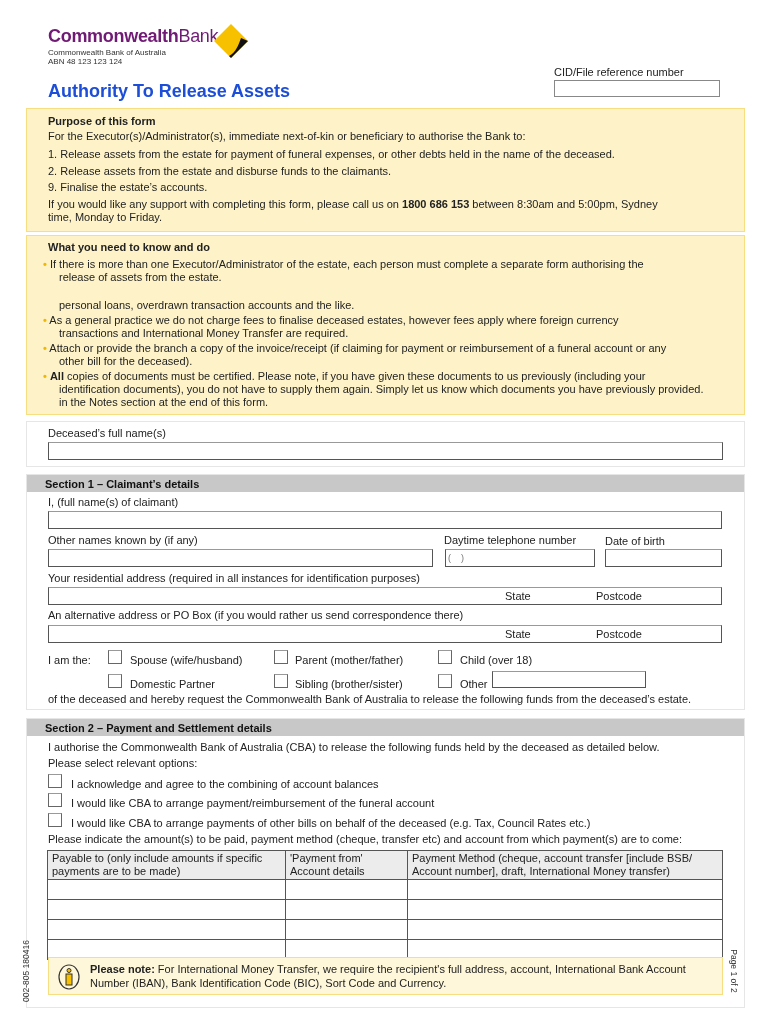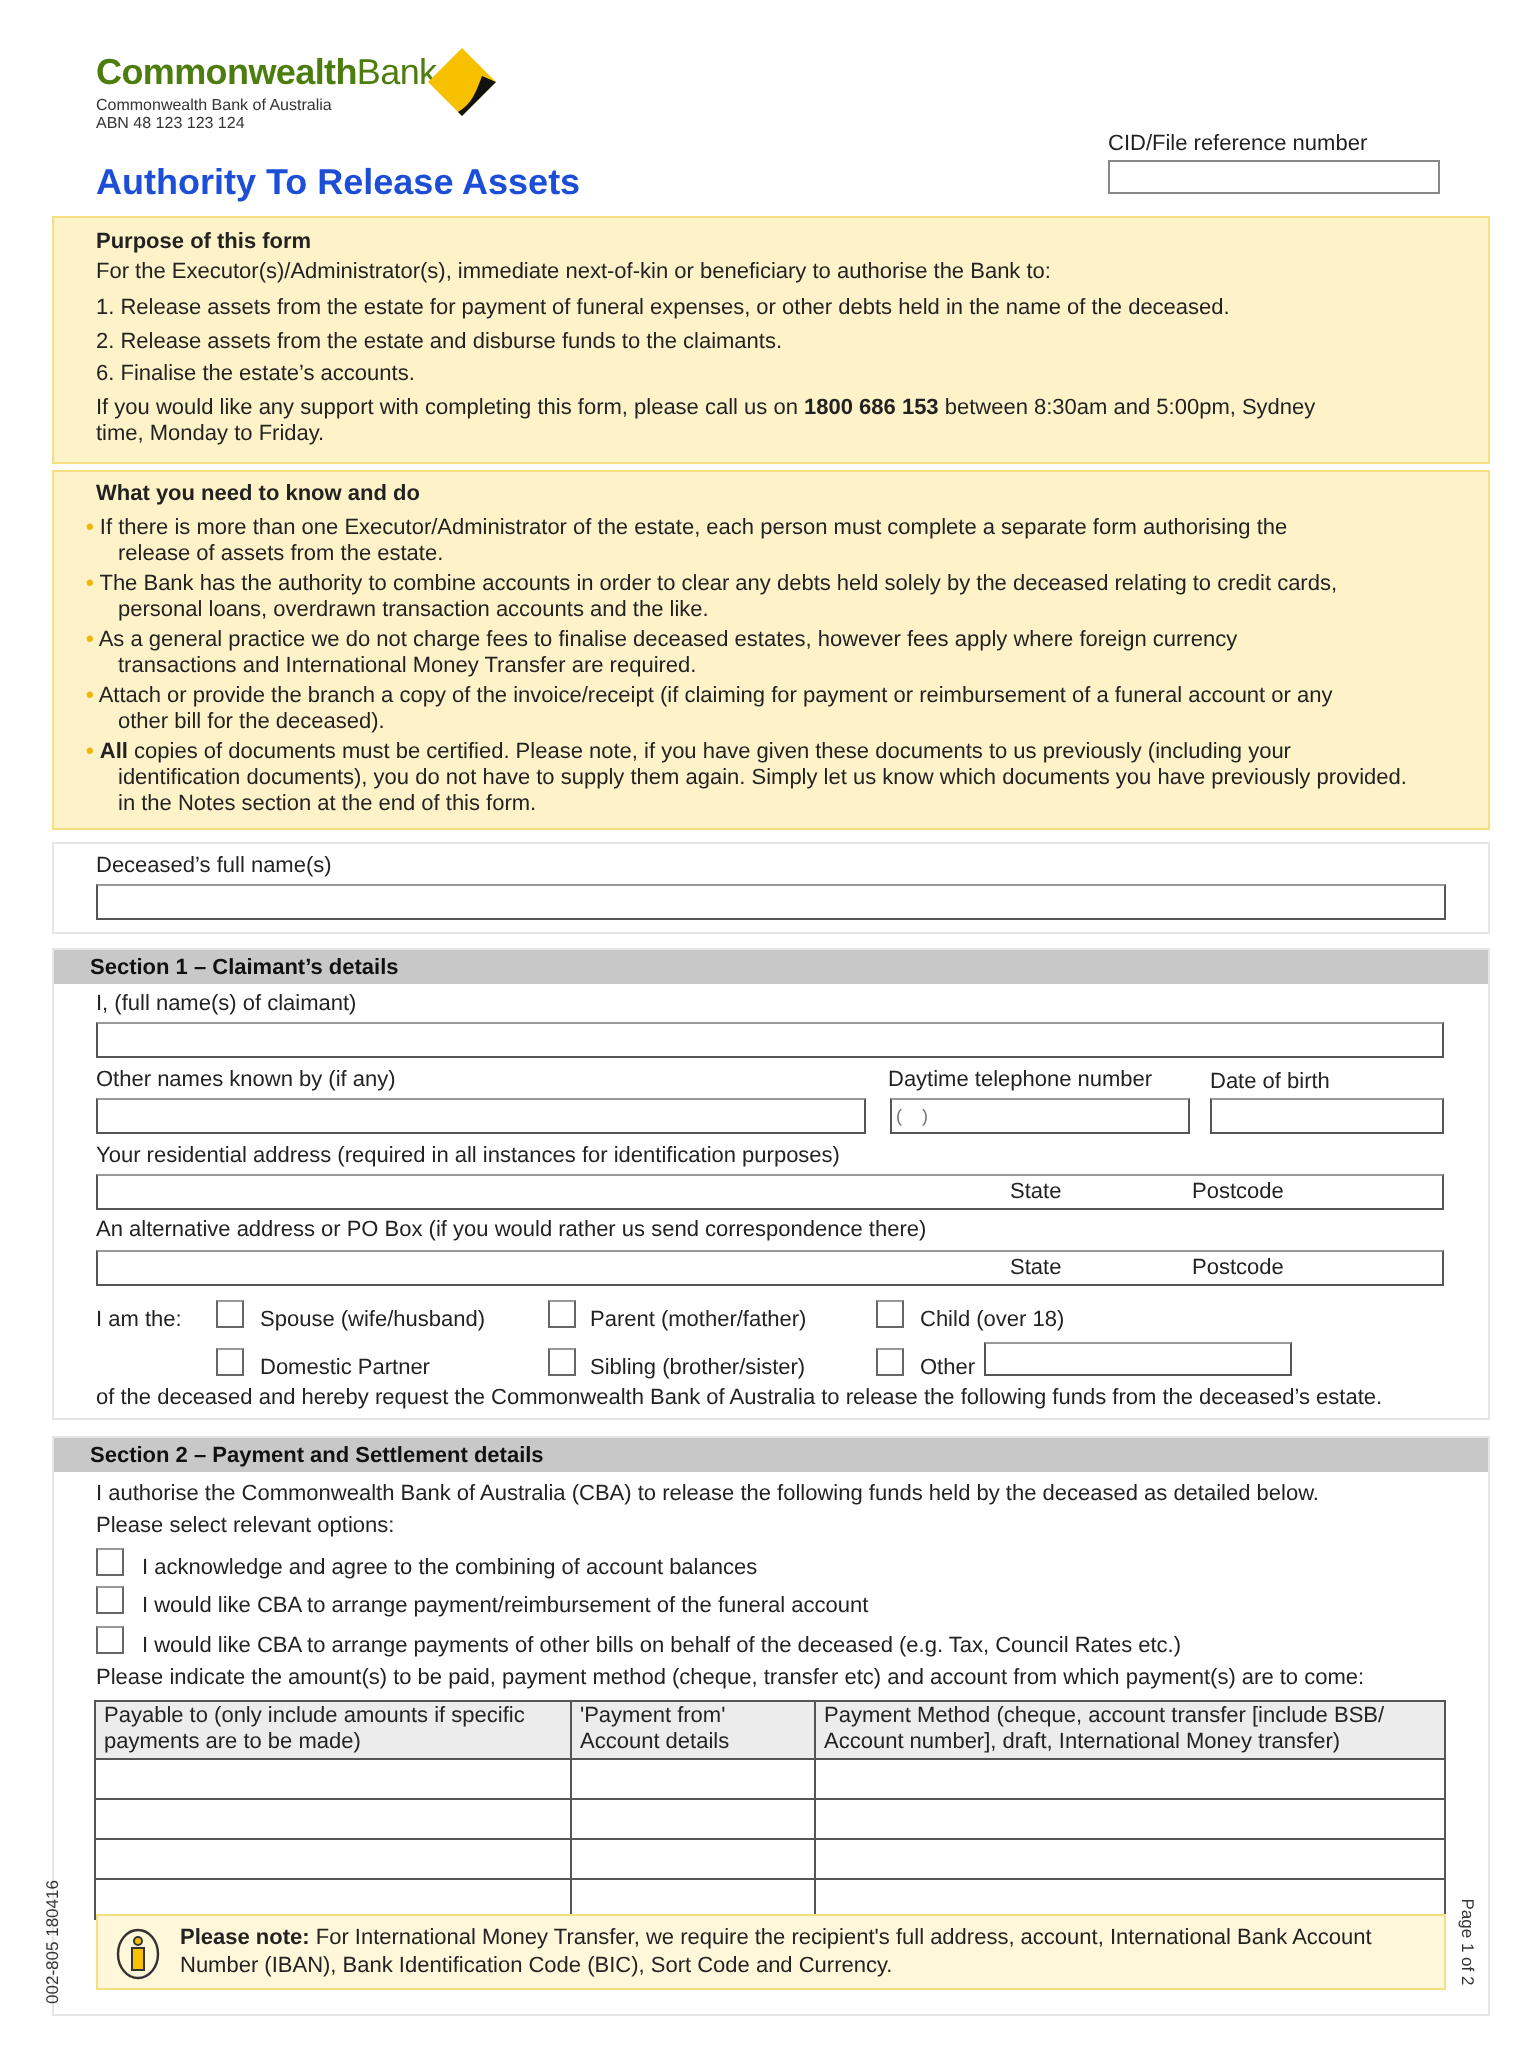--- a/index.html
+++ b/index.html
@@ -1,19 +1,19 @@
 <!DOCTYPE html>
 <html><head>
 <meta charset="utf-8">
 <style>
   html, body { margin:0; padding:0; }
   body { width:770px; height:1024px; background:#ffffff; position:relative; overflow:hidden;
          font-family:"Liberation Sans", sans-serif; color:#222; font-size:11px; }
   .abs { position:absolute; }
-  .logo-word { left:48px; top:26px; font-size:18px; letter-spacing:-0.3px; color:#4d7c0f; }
+  .logo-word { left:48px; top:26px; font-size:18px; letter-spacing:-0.3px; color:#701a75; }
   .logo-word b { font-weight:900; }
   .logo-word span.light { font-weight:400; }
   .diamond { left:214px; top:24px; width:34px; height:34px; }
   .sub { left:48px; font-size:8px; color:#333; }
   .title { left:48px; top:81px; font-size:18px; font-weight:bold; color:#1d4ed8; }
   .cid-label { left:554px; top:66px; font-size:11px; color:#222;text-align:right; }
   .cid-input { left:554px; top:80px; width:166px; height:17px; border:1px solid #888; background:#fff; box-sizing:border-box; }
   .yellow { background:#fef3c8; border:1.5px solid #f7de80; box-sizing:border-box; }
   .whitebox { background:#fff; border:1.5px solid #e6e6e6; box-sizing:border-box; }
   .graybar { background:#c8c8c8; font-weight:bold; font-size:11px; color:#111; padding:3px 0 0 18px; box-sizing:border-box; }
@@ -40,30 +40,29 @@
 
 <div class="abs title">Authority To Release Assets</div>
 <div class="abs cid-label">CID/File reference number</div>
 <input class="abs cid-input" value="" style="">
 
 <div class="abs yellow" style="left:26px;top:108px;width:719px;height:124px;">
   <div class="abs t tb" style="left:21px;top:6px">Purpose of this form</div>
   <div class="abs t" style="left:21px;top:21px">For the Executor(s)/Administrator(s), immediate next-of-kin or beneficiary to authorise the Bank to:</div>
   <div class="abs t" style="left:21px;top:39px">1. Release assets from the estate for payment of funeral expenses, or other debts held in the name of the deceased.</div>
   <div class="abs t" style="left:21px;top:56px">2. Release assets from the estate and disburse funds to the claimants.</div>
-  <div class="abs t" style="left:21px;top:72px">6. Finalise the estate’s accounts.</div>
+  <div class="abs t" style="left:21px;top:72px">9. Finalise the estate’s accounts.</div>
   <div class="abs t" style="left:21px;top:89px"><span>If you would like any support with completing this form, please call us on </span><b>1800 686 153</b><span> between 8:30am and 5:00pm, Sydney</span></div>
   <div class="abs t" style="left:21px;top:102px">time, Monday to Friday.</div>
 </div>
 
 <div class="abs yellow" style="left:26px;top:235px;width:719px;height:180px;">
   <div class="abs t tb" style="left:21px;top:5px">What you need to know and do</div>
   <div class="abs t" style="left:16px;top:22px"><span class="bullet">•</span> <span>If there is more than one Executor/Administrator of the estate, each person must complete a separate form authorising the</span></div>
   <div class="abs t" style="left:32px;top:35px">release of assets from the estate.</div>
-  <div class="abs t" style="left:16px;top:50px"><span class="bullet">•</span> <span>The Bank has the authority to combine accounts in order to clear any debts held solely by the deceased relating to credit cards,</span></div>
   <div class="abs t" style="left:32px;top:63px">personal loans, overdrawn transaction accounts and the like.</div>
   <div class="abs t" style="left:16px;top:78px"><span class="bullet">•</span> <span>As a general practice we do not charge fees to finalise deceased estates, however fees apply where foreign currency</span></div>
   <div class="abs t" style="left:32px;top:91px">transactions and International Money Transfer are required.</div>
   <div class="abs t" style="left:16px;top:106px"><span class="bullet">•</span> <span>Attach or provide the branch a copy of the invoice/receipt (if claiming for payment or reimbursement of a funeral account or any</span></div>
   <div class="abs t" style="left:32px;top:119px">other bill for the deceased).</div>
   <div class="abs t" style="left:16px;top:134px"><span class="bullet">•</span> <b>All</b><span> copies of documents must be certified. Please note, if you have given these documents to us previously (including your</span></div>
   <div class="abs t" style="left:32px;top:147px">identification documents), you do not have to supply them again. Simply let us know which documents you have previously provided.</div>
   <div class="abs t" style="left:32px;top:160px">in the Notes section at the end of this form.</div>
 </div>
 

